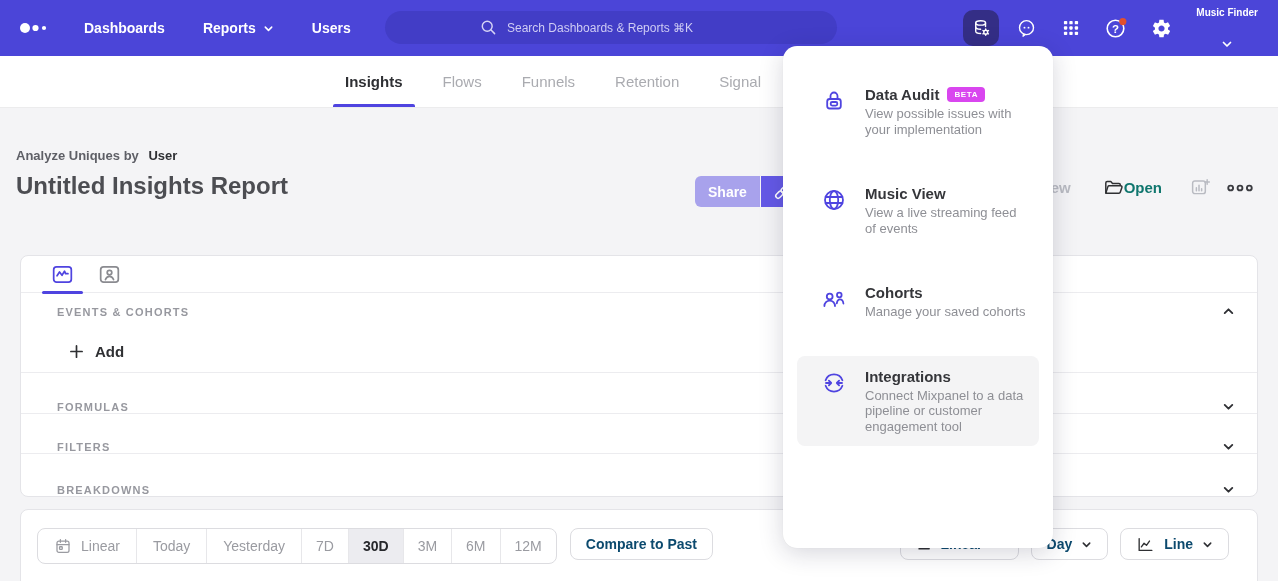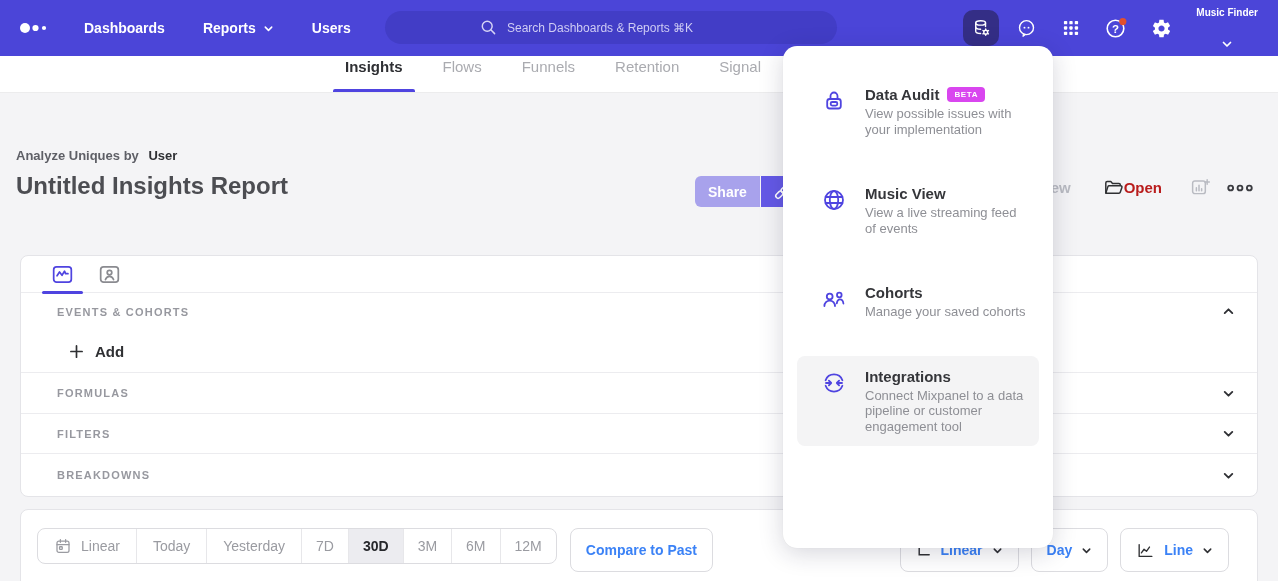--- a/index.html
+++ b/index.html
@@ -42,21 +42,21 @@
     display:flex; align-items:center; justify-content:center; cursor:pointer;
   }
   .nav-iconbtn.active { background:#342e86; }
   .project-switcher {
     display:flex; align-items:center; gap:20px; margin-left:8px;
     color:#fff; font-size:10px; font-weight:700; cursor:pointer; padding-right:6px;flex-direction:column;
   }
 
   
   .tabbar {
-    position:absolute; top:41px; left:0; right:0; height:52px;
+    position:absolute; top:56px; left:0; right:0; height:52px;
     background:#ffffff; border-bottom:1px solid #ececed;
     display:flex; align-items:stretch; gap:40px; padding-left:345px; z-index:2;
   }
   .tab {
     display:flex; align-items:center; font-size:15px; color:#aaabb0;
     cursor:pointer; position:relative; white-space:nowrap;
   }
   .tab.active { color:#2f3034; font-weight:700; }
   .tab.active::after {
     content:""; position:absolute; left:-12px; right:-12px; bottom:0;
@@ -80,21 +80,21 @@
     height:31px; width:42px; background:#6459e6; border:none;
     border-radius:0 6px 6px 0; display:flex; align-items:center; justify-content:center;
     cursor:pointer; margin-left:1px;
   }
   .header-actions {
     position:absolute; right:24px; top:177px; display:flex; align-items:center; z-index:1;
   }
   .new-btn { color:#b9bbc2; font-size:15px; font-weight:700; cursor:pointer; }
   .open-btn {
     display:flex; align-items:center; margin-left:32px;
-    color:#b91c1c; font-size:15px; font-weight:700; cursor:pointer;
+    color:#0f766e; font-size:15px; font-weight:700; cursor:pointer;
   }
   .boardadd-btn { margin-left:28px; cursor:pointer; }
   .more-btn { margin-left:15px; cursor:pointer; }
 
   
   .query-card {
     position:absolute; left:20px; right:20px; top:255px; height:242px;
     background:#ffffff; border:1px solid #e4e4e8; border-radius:8px; z-index:1;
     display:flex; flex-direction:column;
   }
@@ -109,21 +109,21 @@
   }
   .qrow {
     display:flex; align-items:center; justify-content:space-between;
     padding:0 22px 0 36px;
   }
   .qrow-label {
     font-size:11px; font-weight:700; letter-spacing:1.2px; color:#97989f;
   }
   .row-events { height:38px; }
   .row-add { height:43px; border-bottom:1px solid #ececef; }
-  .row-collapse { height:41px; border-bottom:1px solid #ececef; cursor:pointer; }
+  .row-collapse { height:41px; border-bottom:1px solid #ececef; cursor:pointer;align-items:flex-end; }
   .row-collapse:last-child { border-bottom:none; height:42px; }
   .add-btn {
     display:flex; align-items:center; gap:11px; margin-left:12px;
     font-size:15px; font-weight:700; color:#2f3033; cursor:pointer;
     background:none; border:none; font-family:"Liberation Sans", sans-serif;
   }
   .chev { color:#2f3034; }
 
   
   .bottom-card {
@@ -137,23 +137,23 @@
   }
   .seg-cell {
     display:flex; align-items:center; gap:9px; padding:0 16px;
     font-size:14px; color:#9a9ba1; border-left:1px solid #e7e7ea; cursor:pointer;
     white-space:nowrap;
   }
   .seg-cell:first-child { border-left:none; }
   .seg-cell.small { padding:0 14px; }
   .seg-cell.selected { background:#ececf0; color:#26272b; font-weight:700; }
   .pill-btn {
-    height:44px; display:flex; align-items:center; gap:9px; padding:6px 15px;
+    height:32px; display:flex; align-items:center; gap:9px; padding:6px 15px;
     border:1px solid #dcdce0; border-radius:8px; background:#fff;
-    font-size:14px; font-weight:700; color:#3b82f6; cursor:pointer;
+    font-size:14px; font-weight:700; color:#0c4a6e; cursor:pointer;
     font-family:"Liberation Sans", sans-serif; white-space:nowrap;
   }
   .compare-btn { margin-left:13px; }
   .bottom-right { margin-left:auto; display:flex; gap:12px; }
 
   
   .popup {
     position:absolute; left:783px; top:46px; width:270px; height:502px;
     background:#ffffff; border-radius:14px; z-index:50;
     box-shadow:0 5px 24px rgba(30,30,60,0.18), 0 0 1px rgba(0,0,0,0.1);

